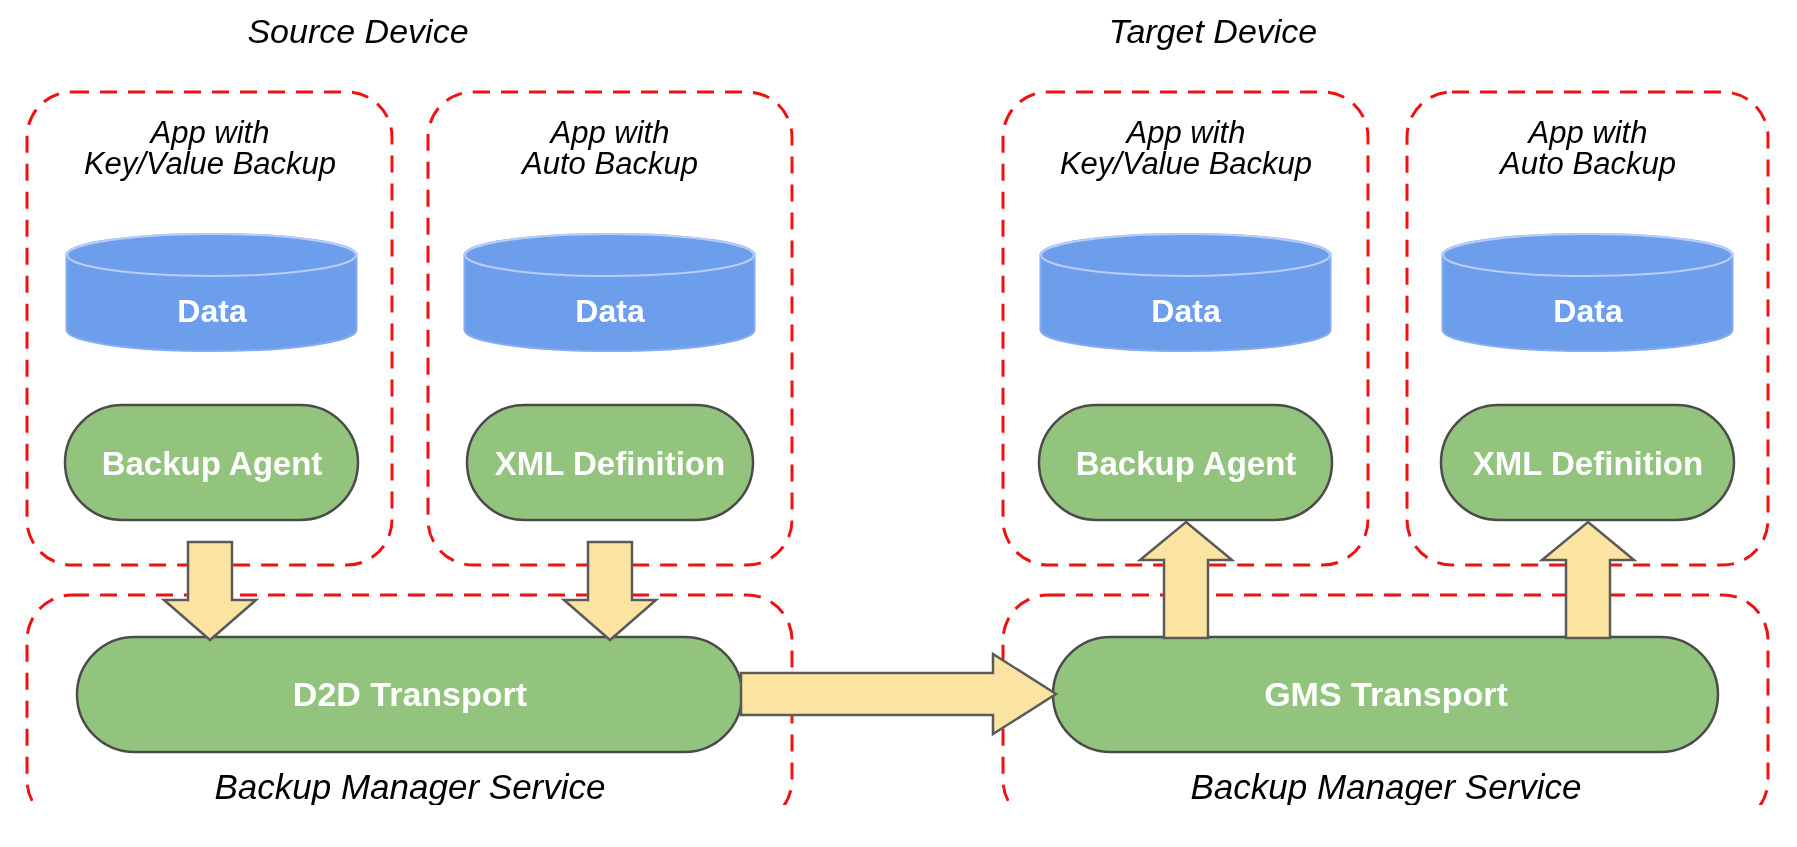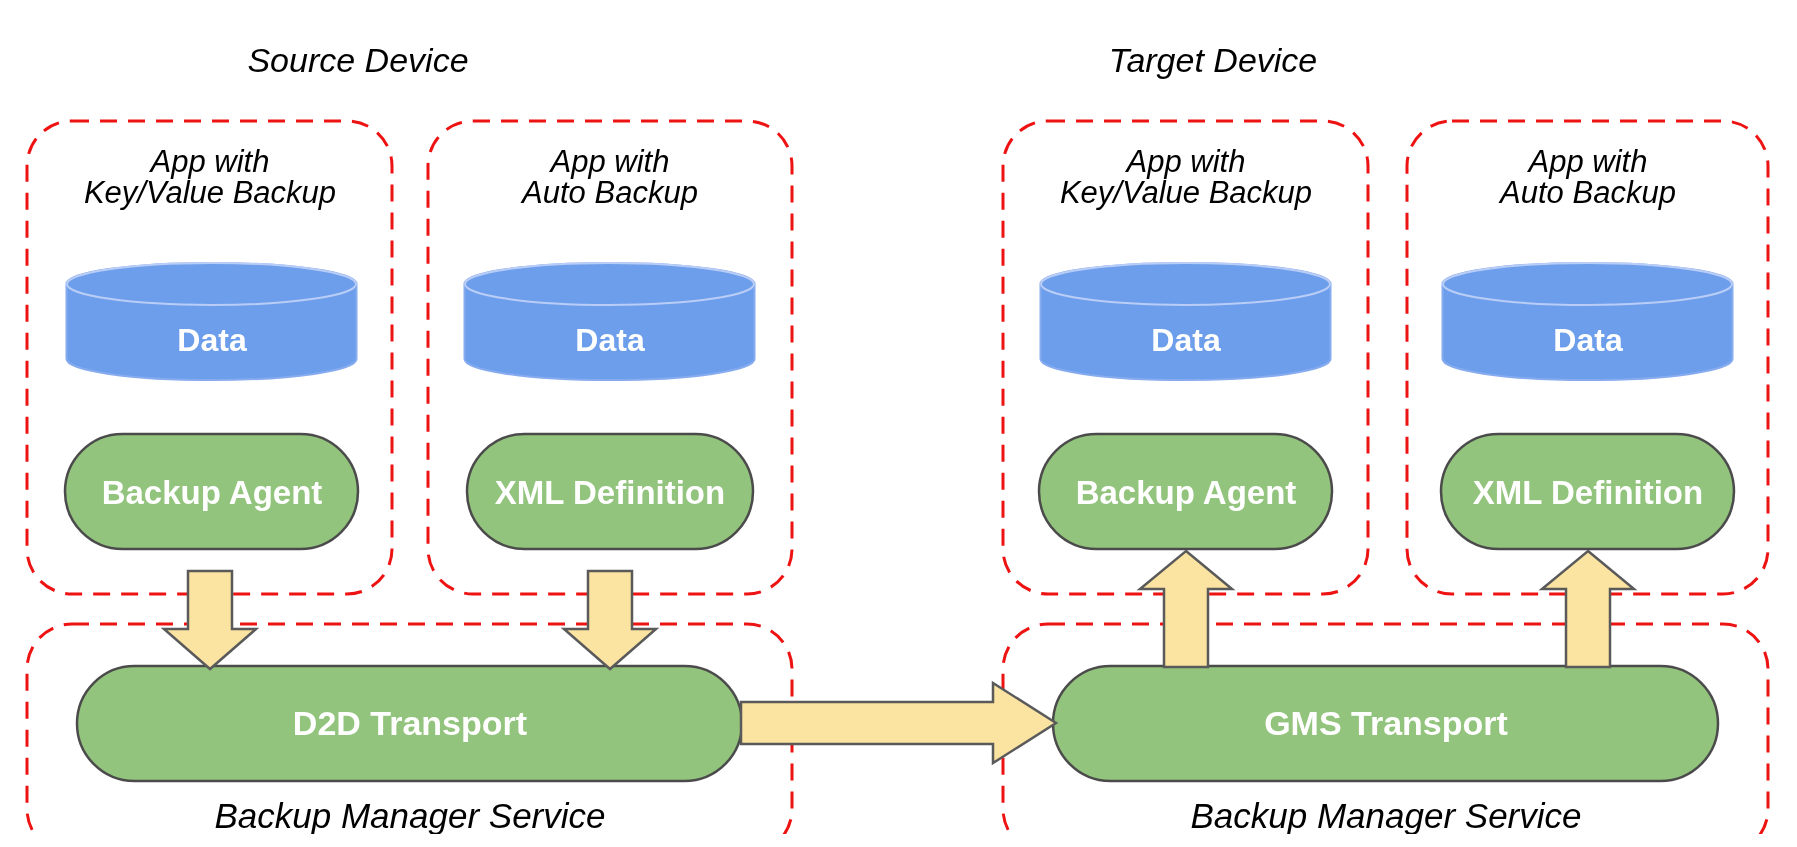--- a/index.html
+++ b/index.html
@@ -1,17 +1,17 @@
 <!DOCTYPE html>
 <html><head>
 <meta charset="utf-8">
 <style>
   html,body{margin:0;padding:0;background:#ffffff;}
   #stage{position:relative;width:1797px;height:805px;background:#ffffff;overflow:hidden;
-         font-family:"Liberation Sans",sans-serif;margin-top:29px;}
+         font-family:"Liberation Sans",sans-serif;}
   svg{position:absolute;left:0;top:0;}
   text{text-anchor:middle;fill:#000000;}
   .t-title    {font:italic 34px "Liberation Sans",sans-serif;}
   .t-apptitle {font:italic 31px "Liberation Sans",sans-serif;}
   .t-data     {font:bold 32px "Liberation Sans",sans-serif; fill:#ffffff;}
   .t-comp     {font:bold 33px "Liberation Sans",sans-serif; fill:#ffffff;}
   .t-transport{font:bold 34px "Liberation Sans",sans-serif; fill:#ffffff;}
   .t-bms      {font:italic 35px "Liberation Sans",sans-serif;}
   .boundary{fill:none;stroke-width:3;stroke-dasharray:17 11;}
   .cyl-body{stroke:#86abef;stroke-width:2;}

